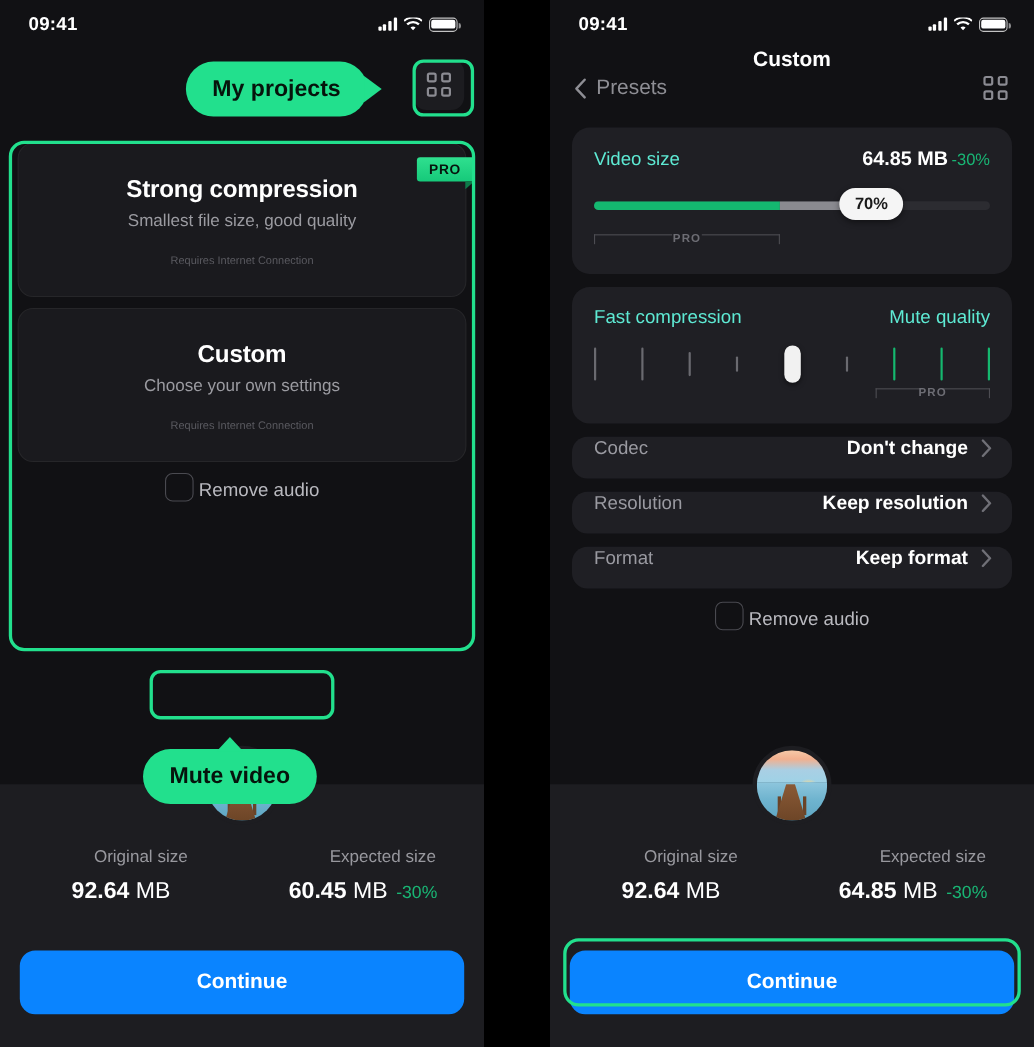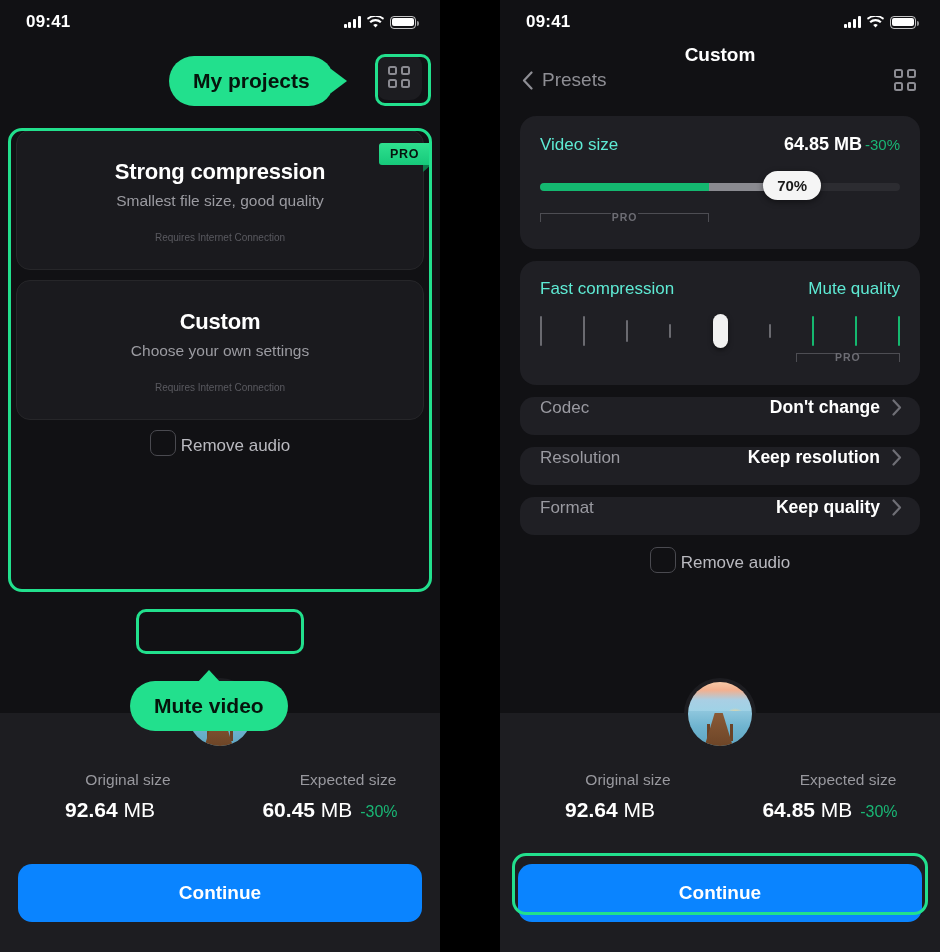--- a/index.html
+++ b/index.html
@@ -442,21 +442,21 @@
             <svg width="10" height="17" viewBox="0 0 10 17">
                 <path d="M1.5 1.5 8 8.5l-6.5 7" stroke="#6f6f76" stroke-width="2.2" fill="none" stroke-linecap="round" stroke-linejoin="round"></path>
               </svg>
           </span>
         </span>
       </div>
 
       <div class="row-card">
         <span class="row-label">Format</span>
         <span class="row-right">
-          <span class="row-value">Keep quality</span>
+          <span class="row-value">Keep format</span>
           <span class="chev-r">
             <svg width="10" height="17" viewBox="0 0 10 17">
                 <path d="M1.5 1.5 8 8.5l-6.5 7" stroke="#6f6f76" stroke-width="2.2" fill="none" stroke-linecap="round" stroke-linejoin="round"></path>
               </svg>
           </span>
         </span>
       </div>
 
       <div class="audio-row">
         <span class="cbox"></span>

